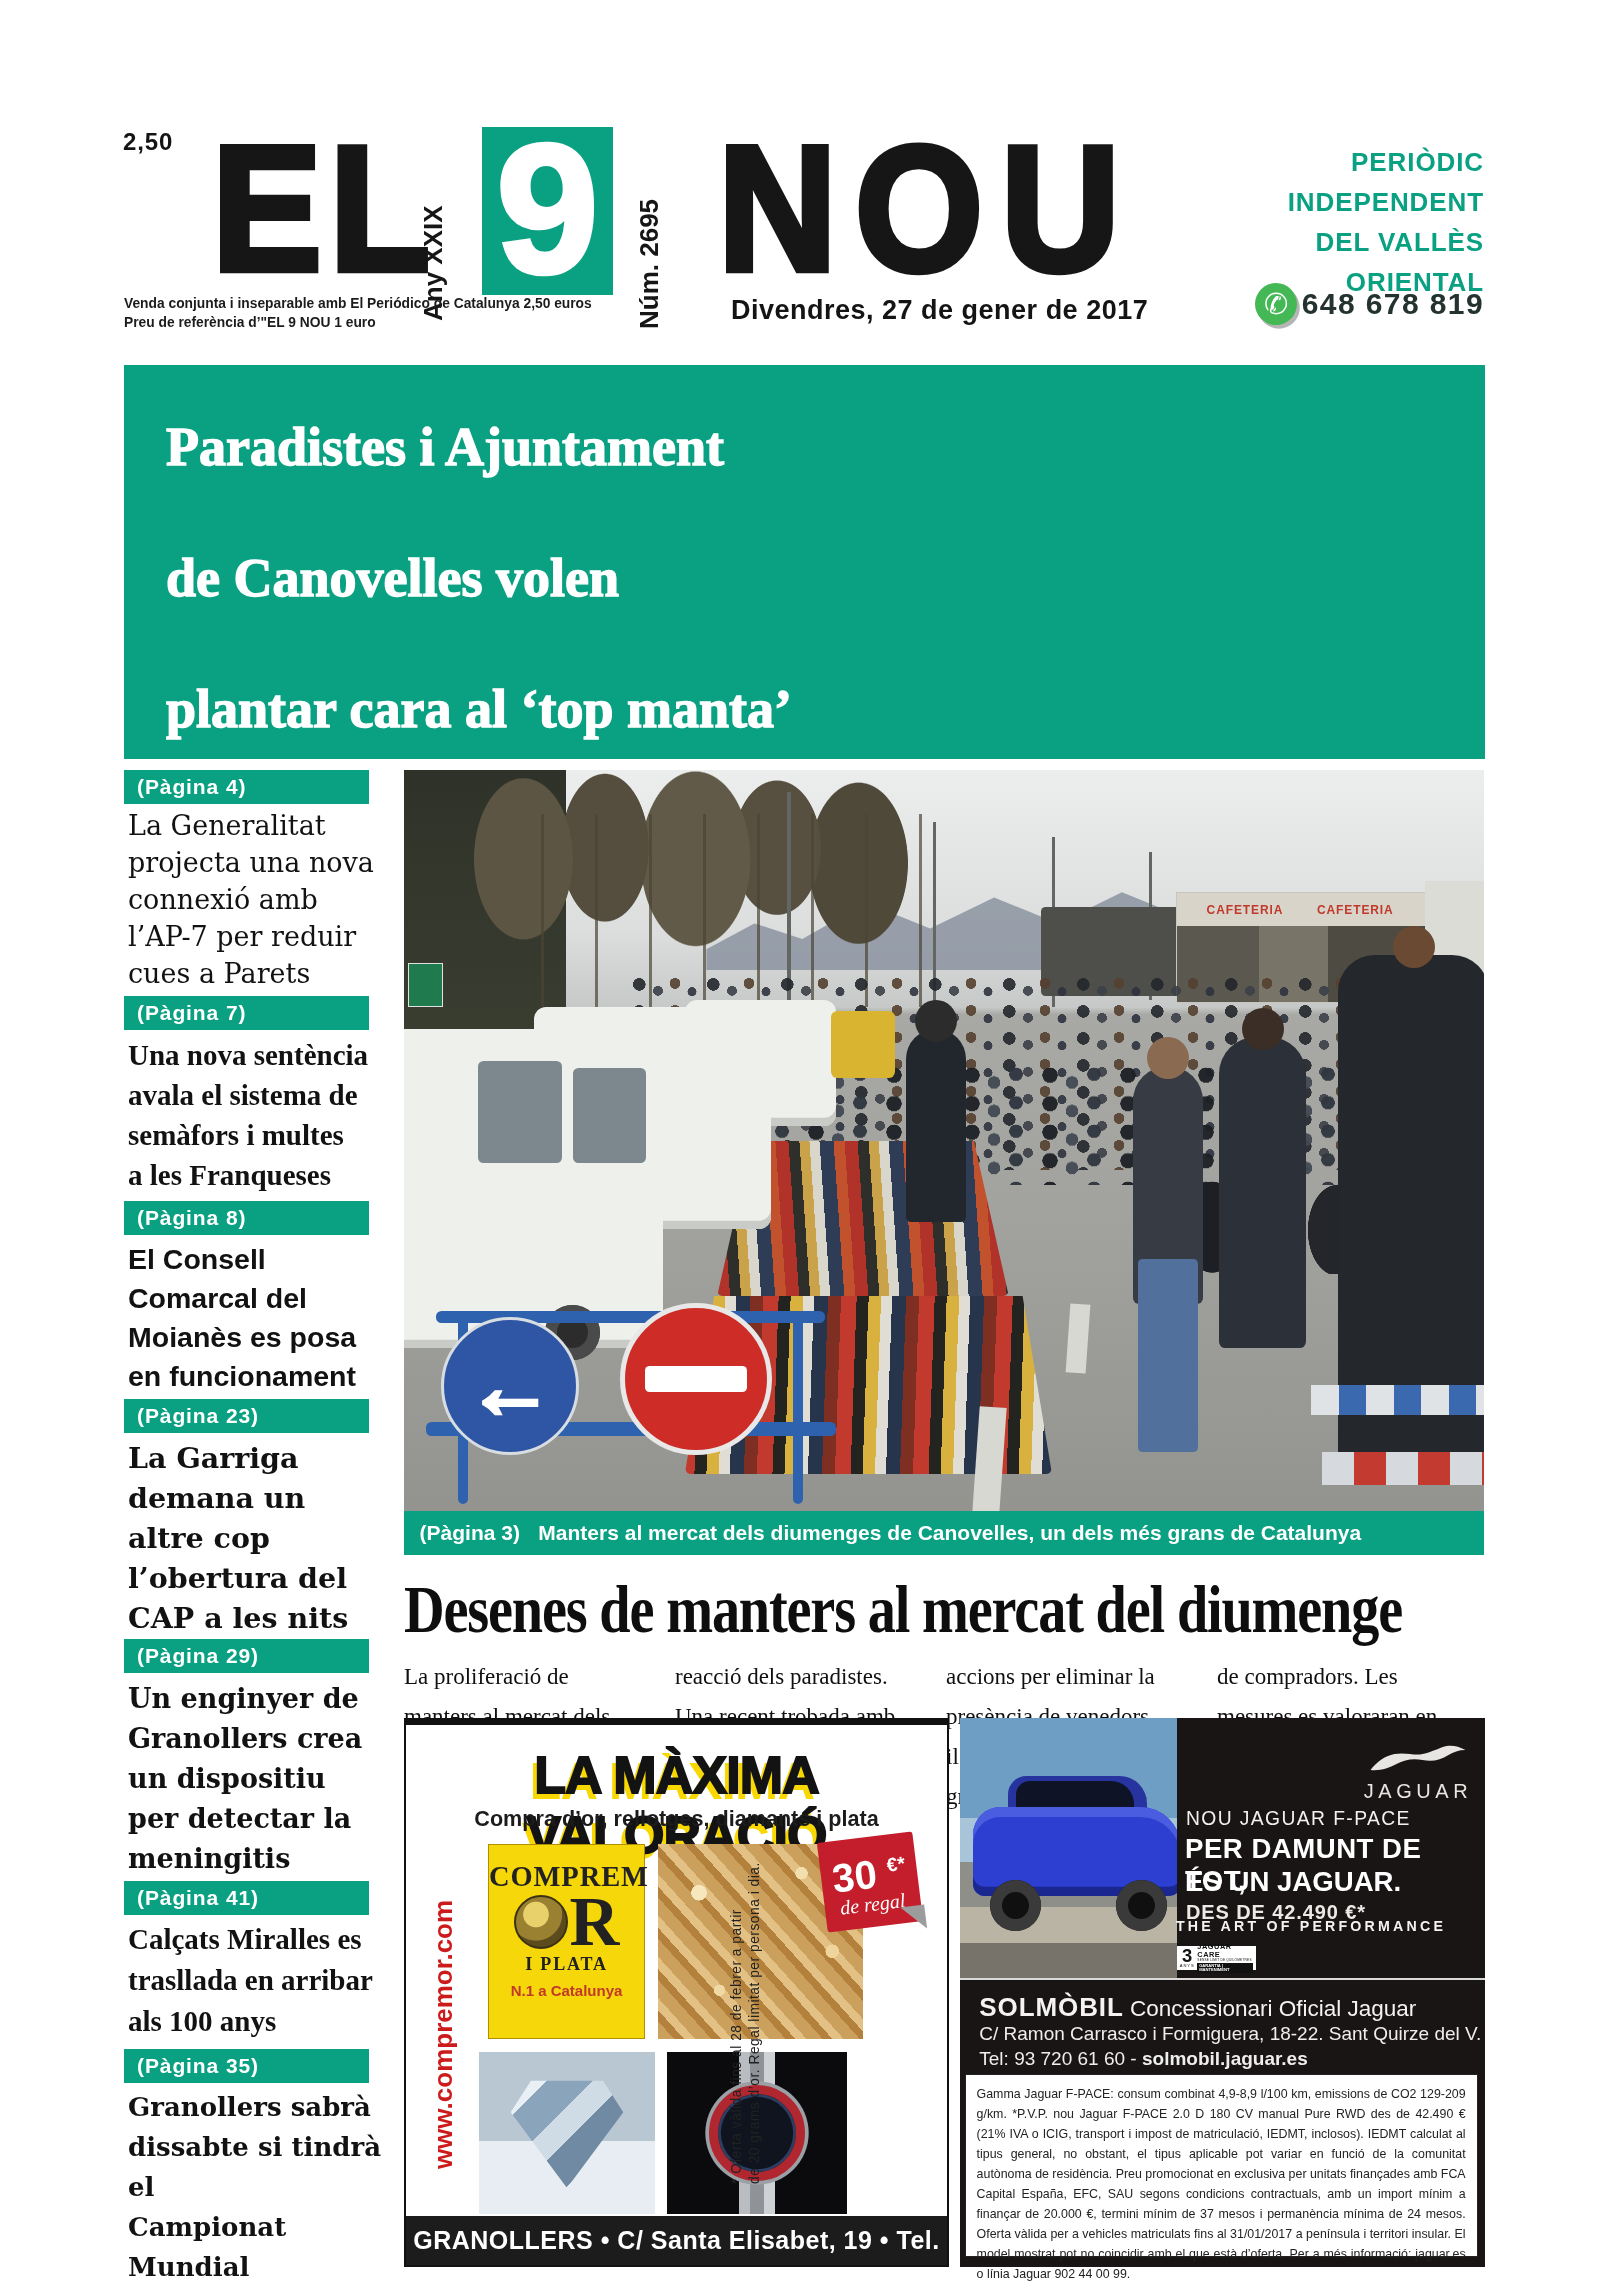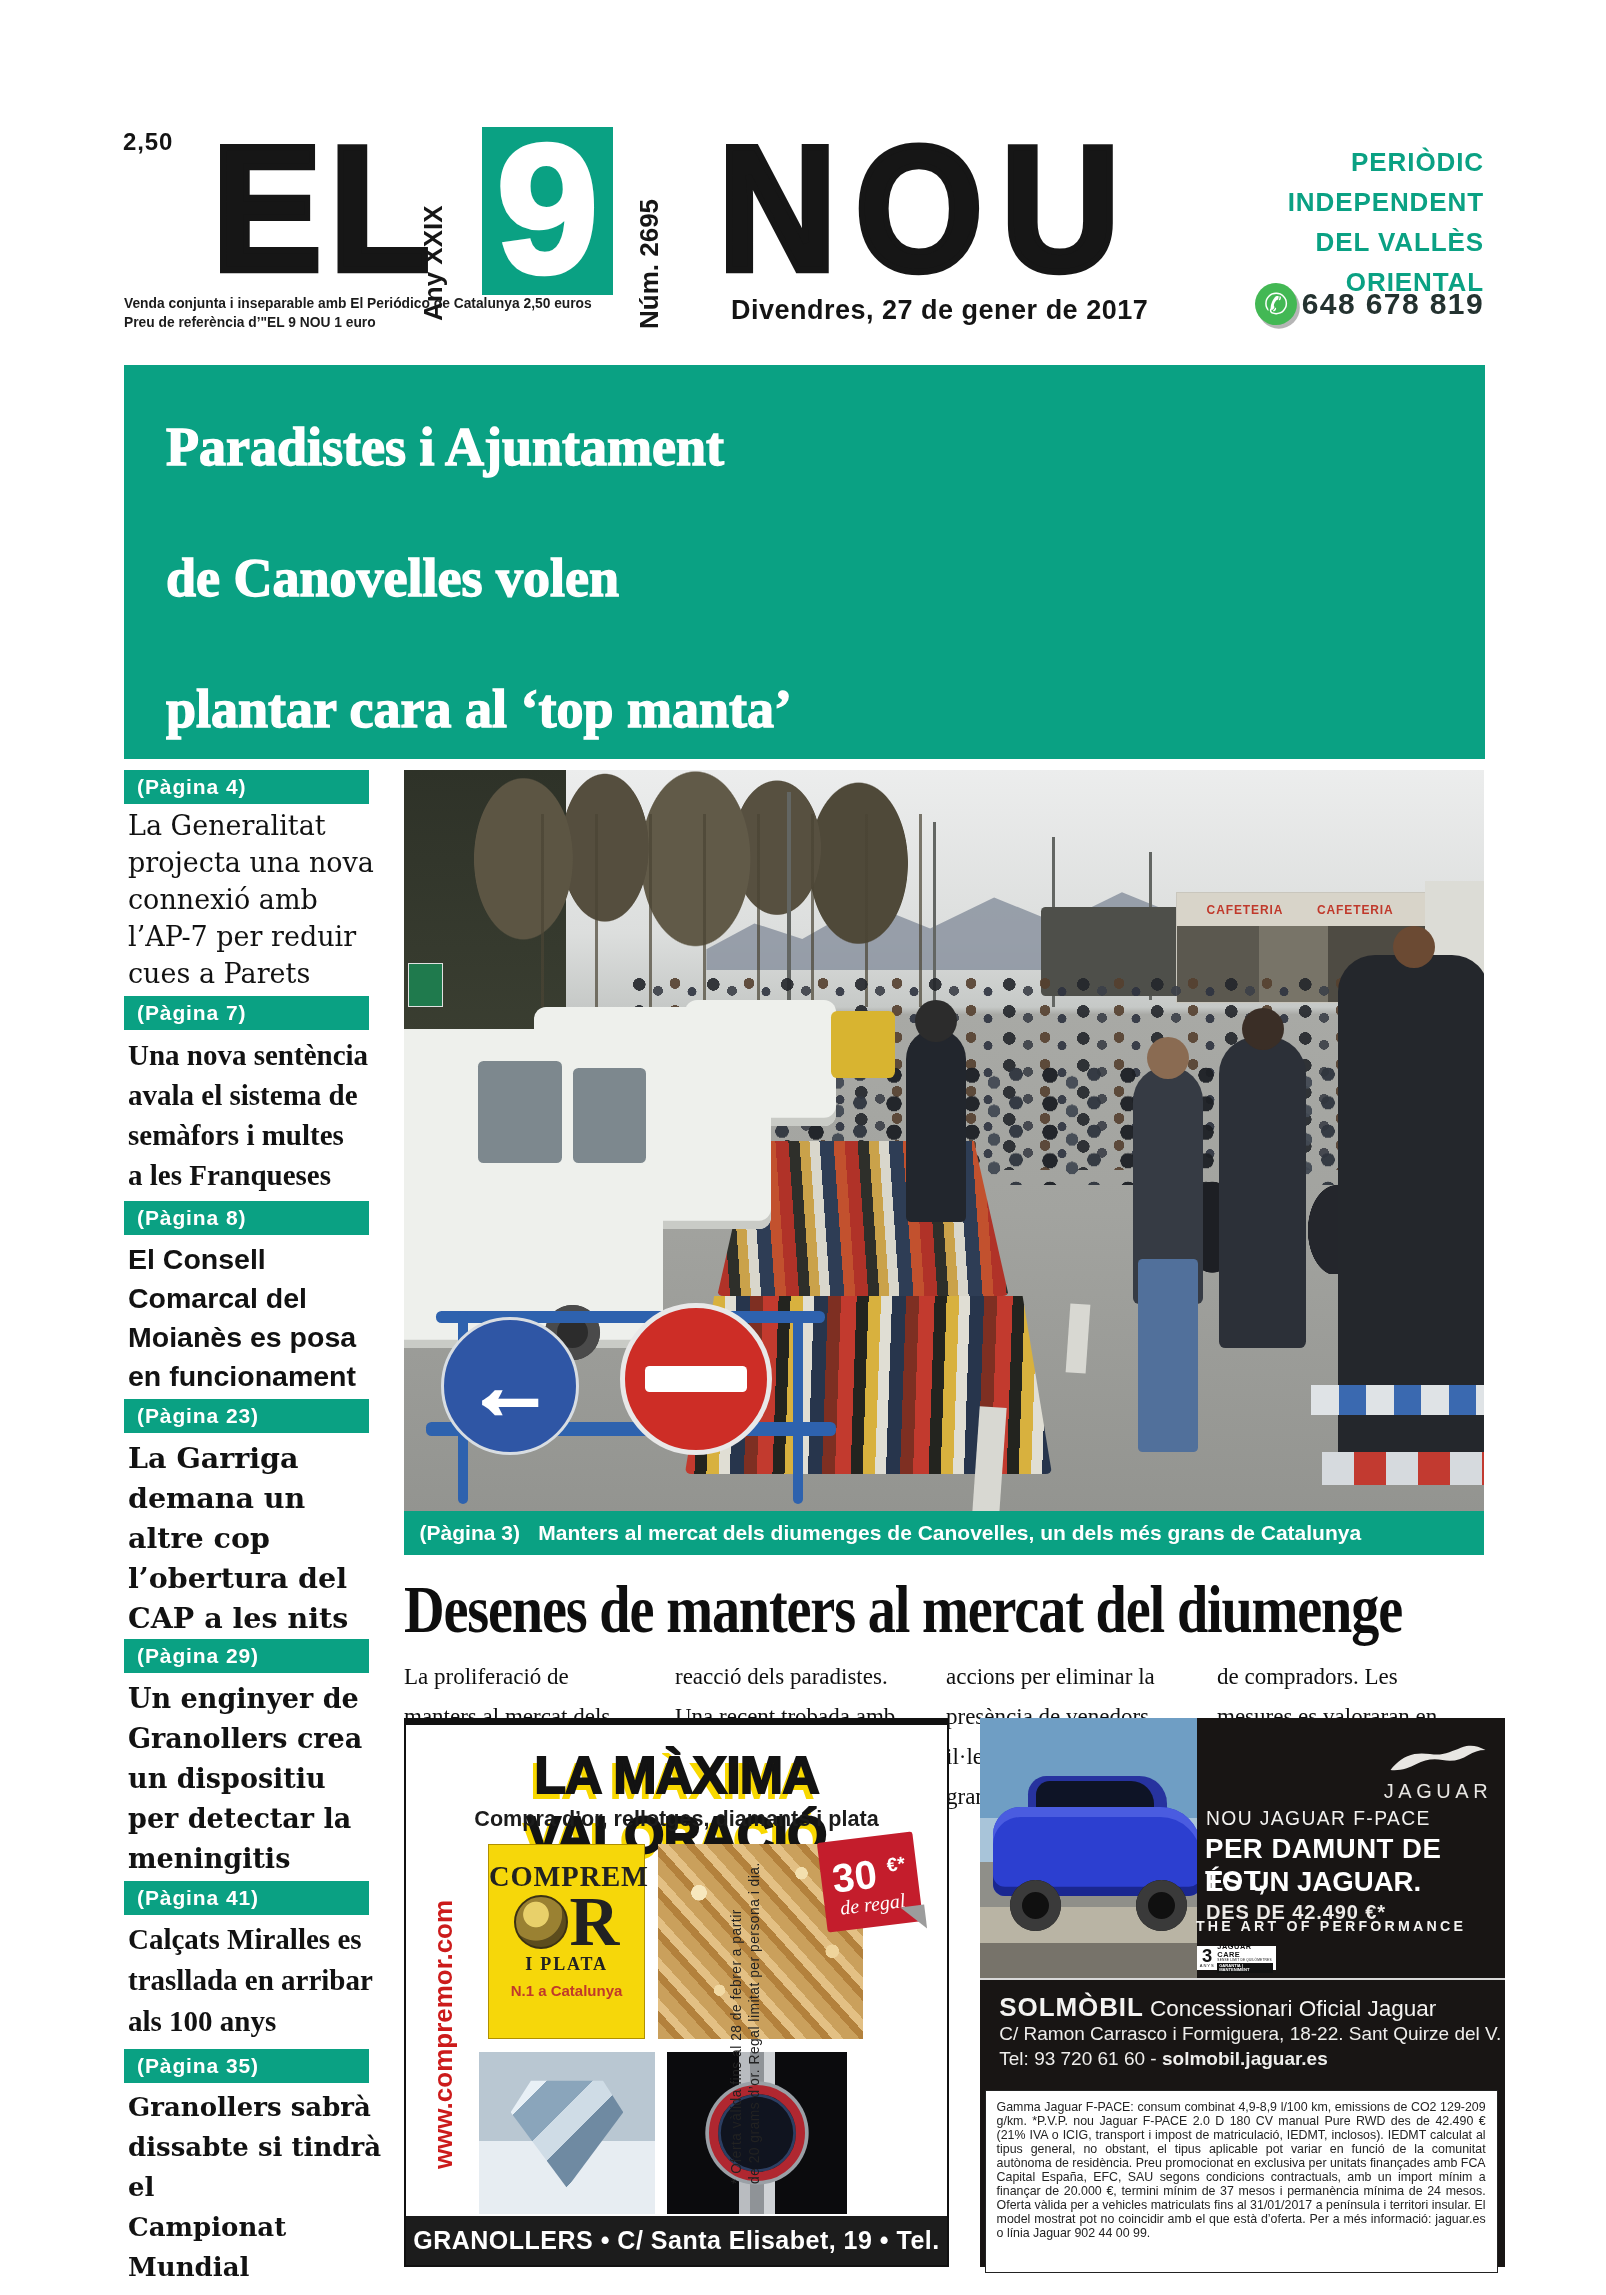--- a/index.html
+++ b/index.html
@@ -158,21 +158,21 @@
   .watch{position:absolute;left:261px;top:327px;width:180px;height:162px;background:#0b0b0d;}
   .watch .band{position:absolute;left:40%;width:20%;background:linear-gradient(90deg,#b9bcc0 0 30%,#8f9397 30% 70%,#cfd2d5 70% 100%);}
   .watch .face{position:absolute;left:50%;top:50%;transform:translate(-50%,-50%);width:78px;height:78px;border-radius:50%;
                background:#10141f;border:9.2px solid #b02730;box-shadow:inset 0 0 0 2.8px #2c3f63,0 0 0 3.7px #9aa0a6;}
   .adL .vert-note{position:absolute;left:322px;top:459px;width:349px;transform:rotate(-90deg);transform-origin:left top;
                   font-size:13.8px;line-height:18.4px;color:#222;letter-spacing:0.5px;}
   .adL .bar{position:absolute;left:0;bottom:0;width:100%;height:49px;background:#1c1c1c;color:#fff;
             text-align:center;font-size:25px;font-weight:bold;line-height:49px;letter-spacing:0.5px;}
 
   
-  .adR{left:960px;top:1718px;width:525px;height:549px;background:#181514;color:#fff;margin-left:20px;}
+  .adR{left:960px;top:1718px;width:525px;height:549px;background:#181514;color:#fff;}
   .carimg{position:absolute;left:0;top:0;width:217px;height:262px;overflow:hidden;
           background:linear-gradient(#6f9ec4 0 38%,#a8c4d9 38% 55%,#8f8f89 55% 72%,#b9b4a4 72% 86%,#77736a 86% 100%);}
   .car-body{position:absolute;left:6%;top:34%;width:96%;height:34%;background:#2c3fd0;border-radius:27.6px 41px 12px 12px;
             box-shadow:inset 0 10px 0 #4a5ce0,inset 0 -9.2px 0 #1a2790;}
   .car-cab{position:absolute;left:22%;top:22%;width:64%;height:16%;background:#27339f;border-radius:18.4px 27.6px 0 0;
            box-shadow:inset 0 -3.7px 0 #0f173f;}
   .car-win{position:absolute;left:26%;top:24%;width:54%;height:12%;background:#0e1426;border-radius:13.8px 23px 0 0;}
   .car-wheel{position:absolute;width:51px;height:51px;border-radius:50%;background:#101010;box-shadow:inset 0 0 0 12px #3a3a3a;}
   .jag-logo{position:absolute;left:403px;top:26px;width:110px;text-align:center;}
   .jag-logo svg{width:101px;height:32px;}
@@ -189,22 +189,22 @@
   .care .cr{display:flex;flex-direction:column;line-height:1;}
   .care .c1{font-size:7.4px;font-weight:bold;letter-spacing:0.5px;}
   .care .c2{font-size:3.2px;letter-spacing:0.2px;margin:0.9px 0;}
   .care .c3{font-size:4.1px;font-weight:bold;background:#111;color:#fff;padding:0.9px 1.8px;align-self:flex-start;}
   .adR .divider{position:absolute;left:0;top:260px;width:100%;height:2.3px;background:#d9d9d9;}
   .adR .d1{position:absolute;left:19.3px;top:274px;font-size:22.5px;color:#f4f3f1;}
   .adR .d1 b{font-size:26px;letter-spacing:0.9px;}
   .adR .d2{position:absolute;left:19.3px;top:305px;font-size:19px;color:#efeeec;}
   .adR .d3{position:absolute;left:19.3px;top:330px;font-size:19px;color:#efeeec;}
   .adR .d3 b{font-weight:bold;}
-  .fineprint{position:absolute;left:4.6px;top:372px;width:513px;height:183px;background:#fff;border:1.8px solid #222;
-             box-sizing:border-box;color:#232323;font-size:12.4px;line-height:14px;text-align:justify;
+  .fineprint{position:absolute;left:4.6px;top:356px;width:513px;height:183px;background:#fff;border:1.8px solid #222;
+             box-sizing:border-box;color:#232323;font-size:12.4px;line-height:20px;text-align:justify;
              padding:9.2px 11px;}
 </style>
 </head>
 <body>
 
 <div id="page" style="--green:#0aa183;--wa-green:#43b854;--badge-red:#c41d2c;--yellow:#f8d800;--red2:#cc1b1b;">
 
   <div class="abs price">2,50</div>
   <div class="abs price-unit">euros</div>
   <div class="abs mast-word mast-el">EL</div>

